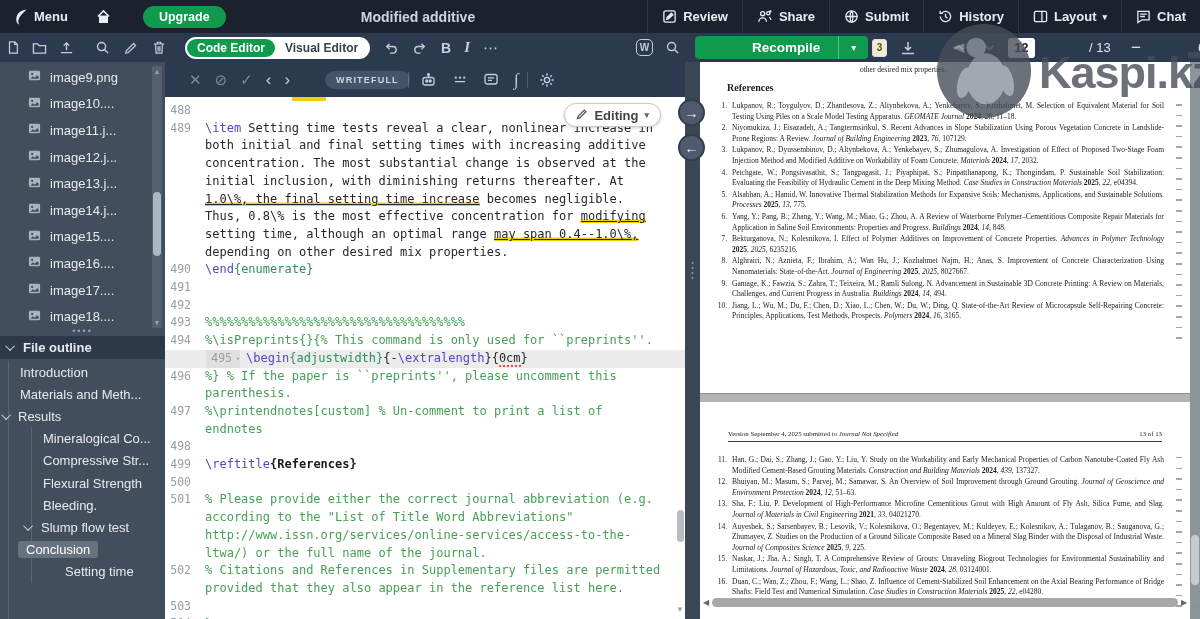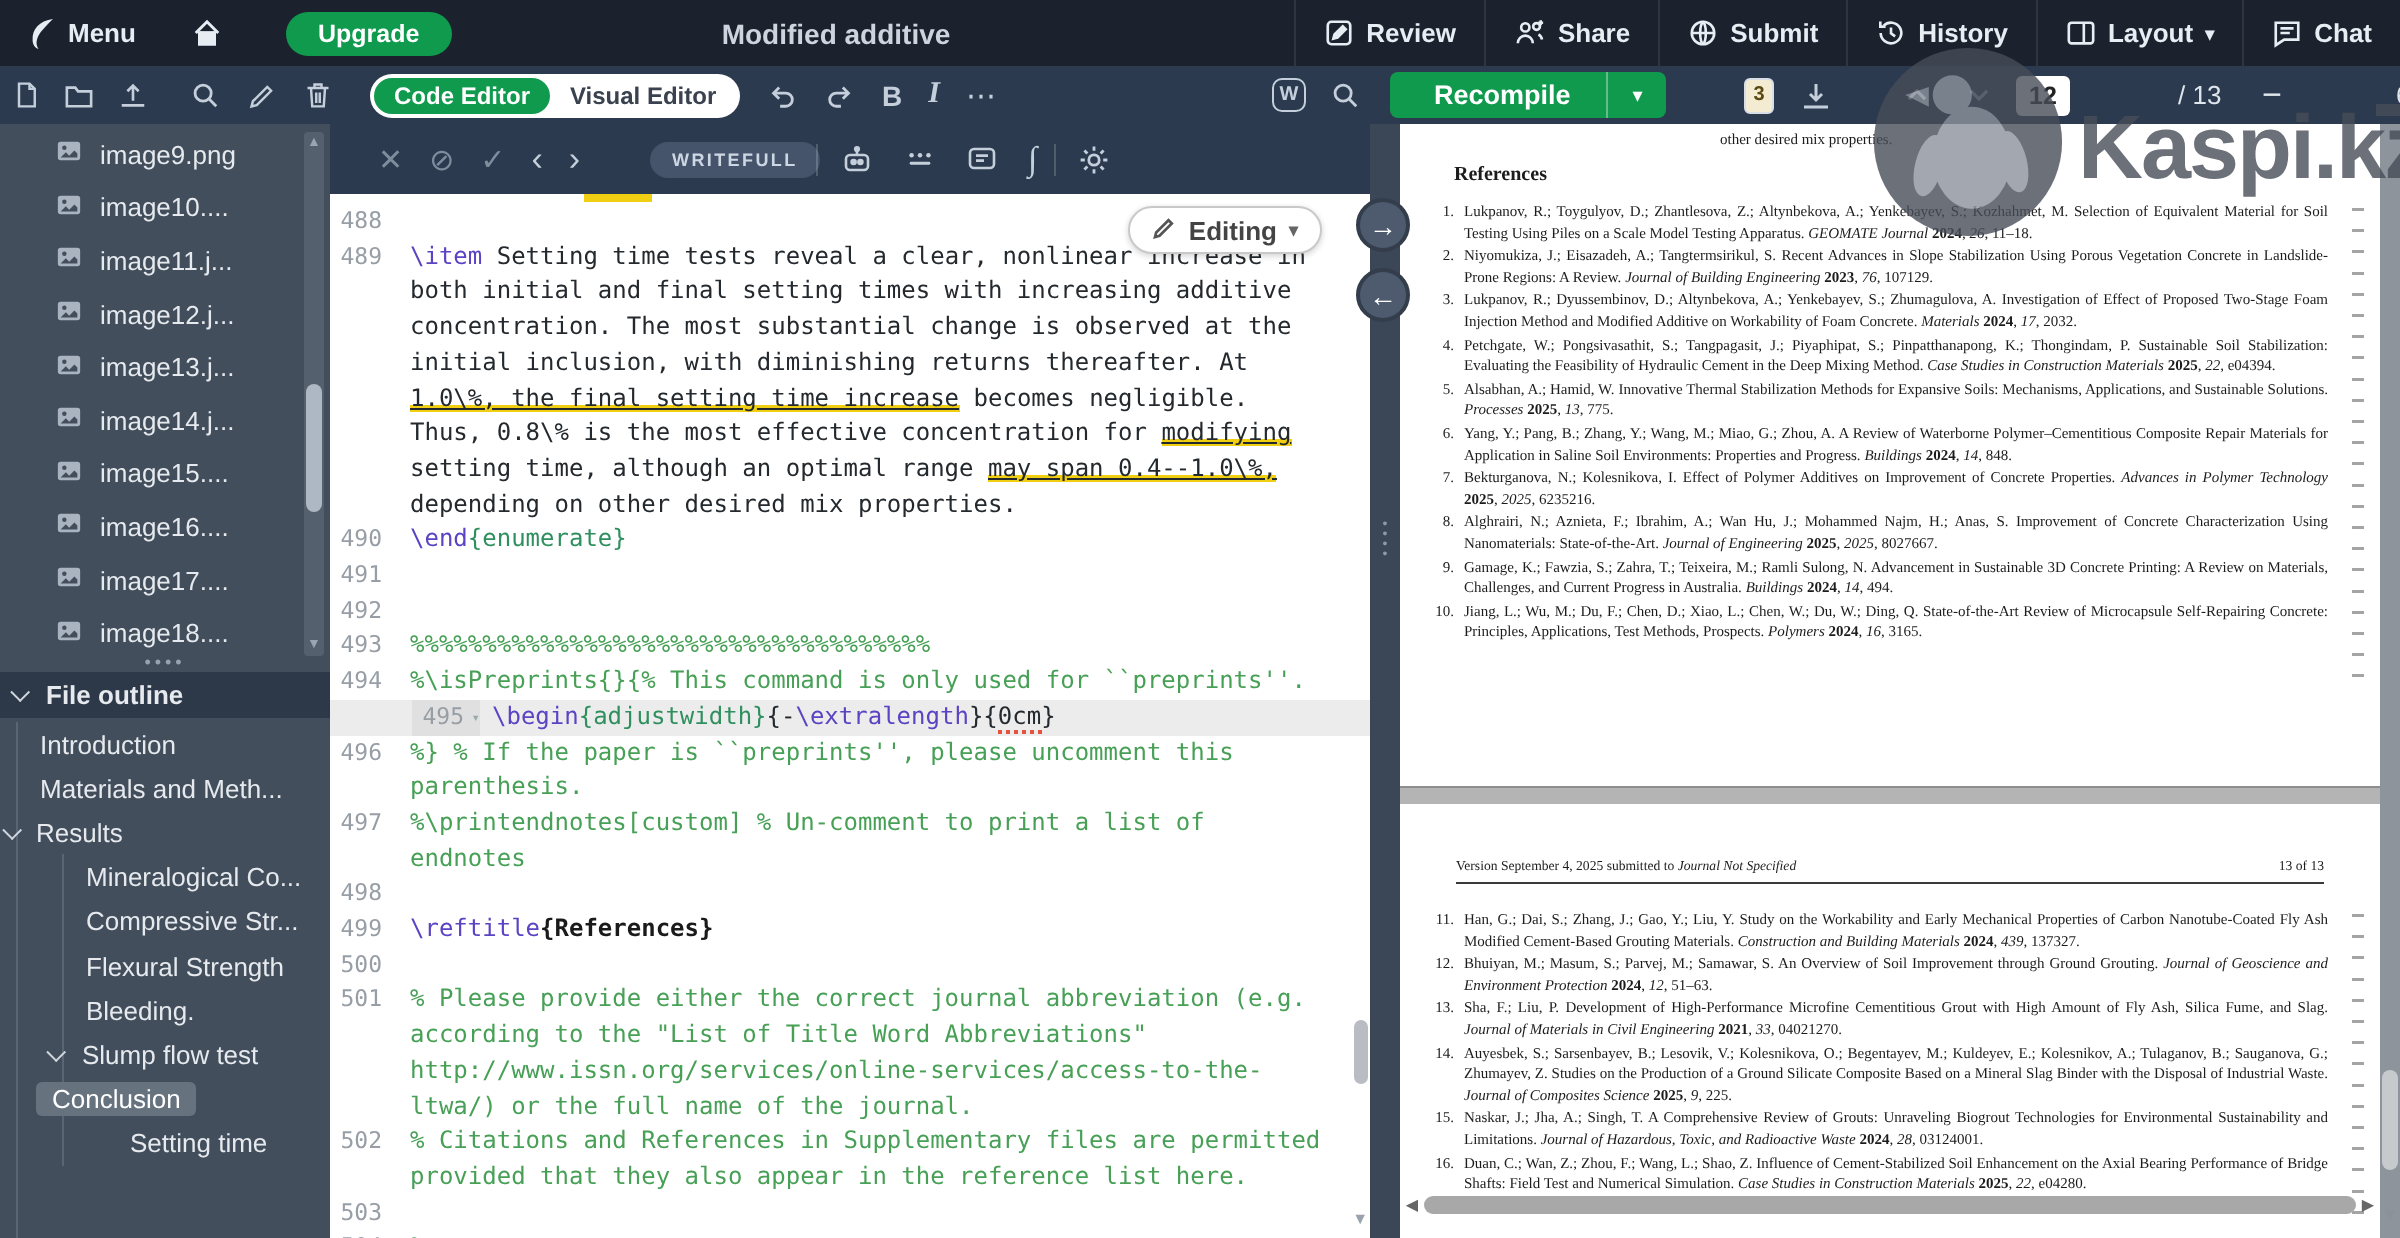--- a/index.html
+++ b/index.html
@@ -20,21 +20,21 @@
   .toolbar { position:absolute; top:33px; left:0; width:1200px; height:29px; background:#2b3a4e; z-index:9; color:#c5cfdb; }
   .toolbar .abs { position:absolute; top:0; height:29px; display:flex; align-items:center; }
   .icon-btn { cursor:pointer; display:flex; align-items:center; justify-content:center; }
   .toggle { background:#fff; border-radius:12px; height:22px; display:flex; align-items:center; padding:2px; font-size:12px; font-weight:700; cursor:pointer;}
   .toggle .on { background:#0f9a4e; color:#fff; border-radius:10px; padding:2px 10px; }
   .toggle .off { color:#39424e; padding:2px 10px; }
   .bold-b { font-weight:800; font-size:14px; color:#c5cfdb; }
   .ital-i { font-family:"Liberation Serif", serif; font-style:italic; font-weight:700; font-size:15px; color:#c5cfdb; }
   .more-d { font-size:15px; letter-spacing:1px; color:#c5cfdb; }
   .w-badge { width:17px; height:17px; border:1.6px solid #c5cfdb; border-radius:5px; color:#c5cfdb; font-size:10px; font-weight:800; display:flex; align-items:center; justify-content:center;}
-  .recompile { background:#0f9a4e; color:#fff; height:23px; border-radius:4px; display:flex; align-items:center; cursor:pointer; }
+  .recompile { background:#0f9a4e; color:#fff; height:23px; border-radius:4px; display:flex; align-items:center; cursor:pointer;padding-left:35px; }
   .recompile .lbl { font-weight:700; font-size:13.5px; padding:0 18px 0 22px; }
   .recompile .sep { width:1px; height:23px; background:rgba(255,255,255,.35); }
   .recompile .car { padding:0 12px; font-size:10px; }
   .logs-doc { position:relative; width:15px; height:18px; background:#f4ecd2; border:1.4px solid #d8dee6; border-radius:3px; color:#5a4a12; font-size:10px; font-weight:800; display:flex; align-items:center; justify-content:center;}
   .pagebox { background:#fff; color:#222; border-radius:3px; width:27px; height:20px; font-weight:700; font-size:12.5px; display:flex; align-items:center; justify-content:center; }
   .navtxt { color:#dfe5ec; font-size:13px;margin-left:48px; }
 
   
   .content { position:absolute; top:62px; left:0; width:1200px; height:557px; }
 
@@ -623,21 +623,21 @@
             <div class="ref">
               <span class="ref-num">6.</span>
               <span class="ref-text"><span>Yang, Y.; Pang, B.; Zhang, Y.; Wang, M.; Miao, G.; Zhou, A. A Review of Waterborne Polymer–Cementitious Composite Repair Materials for Application in Saline Soil Environments: Properties and Progress. </span><span class="i">Buildings </span><span class="b">2024</span><span>, </span><span class="i">14</span><span>, 848.</span></span>
             </div>
             <div class="ref">
               <span class="ref-num">7.</span>
               <span class="ref-text"><span>Bekturganova, N.; Kolesnikova, I. Effect of Polymer Additives on Improvement of Concrete Properties. </span><span class="i">Advances in Polymer Technology </span><span class="b">2025</span><span>, </span><span class="i">2025</span><span>, 6235216.</span></span>
             </div>
             <div class="ref">
               <span class="ref-num">8.</span>
-              <span class="ref-text"><span>Alghrairi, N.; Aznieta, F.; Ibrahim, A.; Wan Hu, J.; Mohammed Najm, H.; Anas, S. Improvement of Concrete Characterization Using Nanomaterials: State-of-the-Art. </span><span class="i">Journal of Engineering </span><span class="b">2025</span><span>, </span><span class="i">2025</span><span>, 8027667.</span></span>
+              <span class="ref-text"><span>Alghrairi, N.; Aznieta, F.; Ibrahim, A.; Wan Hu, J.; Kozhahmet Najm, H.; Anas, S. Improvement of Concrete Characterization Using Nanomaterials: State-of-the-Art. </span><span class="i">Journal of Engineering </span><span class="b">2025</span><span>, </span><span class="i">2025</span><span>, 8027667.</span></span>
             </div>
             <div class="ref">
               <span class="ref-num">9.</span>
               <span class="ref-text"><span>Gamage, K.; Fawzia, S.; Zahra, T.; Teixeira, M.; Ramli Sulong, N. Advancement in Sustainable 3D Concrete Printing: A Review on Materials, Challenges, and Current Progress in Australia. </span><span class="i">Buildings </span><span class="b">2024</span><span>, </span><span class="i">14</span><span>, 494.</span></span>
             </div>
             <div class="ref">
               <span class="ref-num">10.</span>
               <span class="ref-text"><span>Jiang, L.; Wu, M.; Du, F.; Chen, D.; Xiao, L.; Chen, W.; Du, W.; Ding, Q. State-of-the-Art Review of Microcapsule Self-Repairing Concrete: Principles, Applications, Test Methods, Prospects. </span><span class="i">Polymers </span><span class="b">2024</span><span>, </span><span class="i">16</span><span>, 3165.</span></span>
             </div>
           </div>

